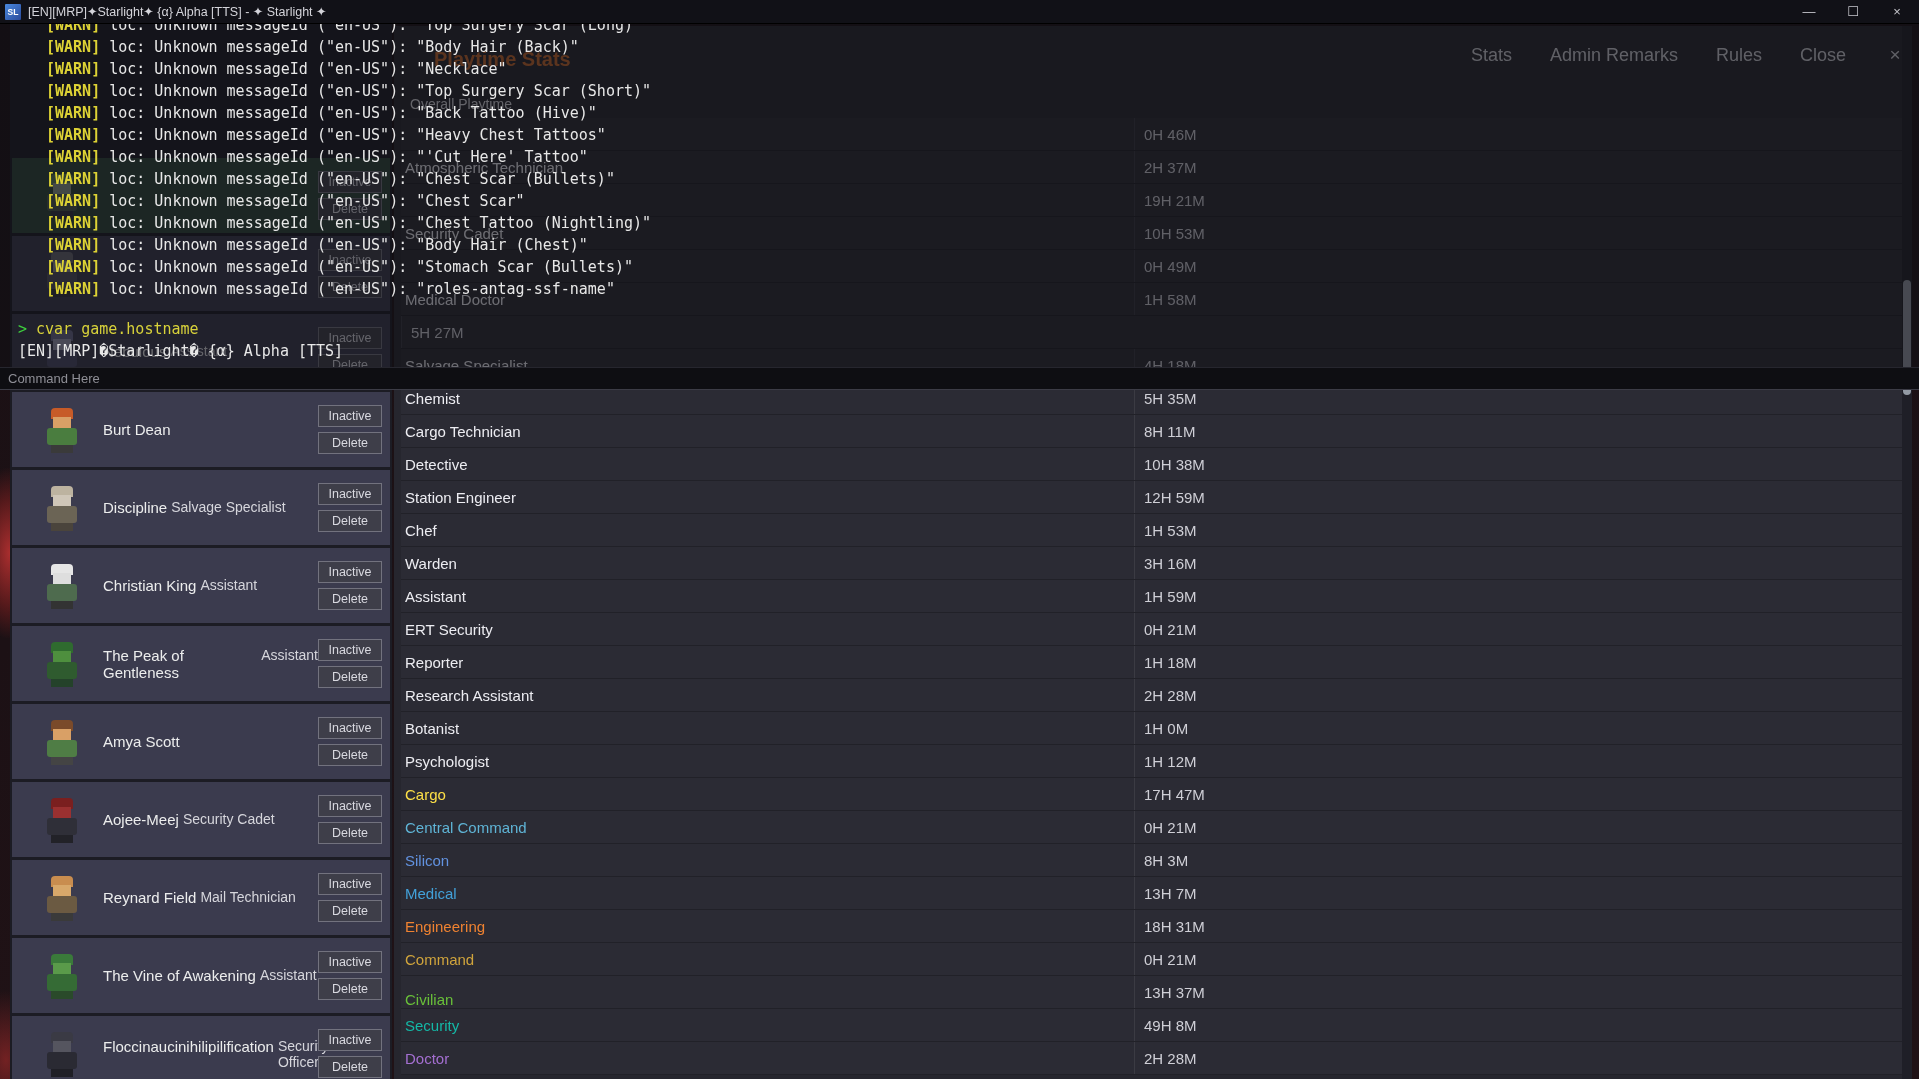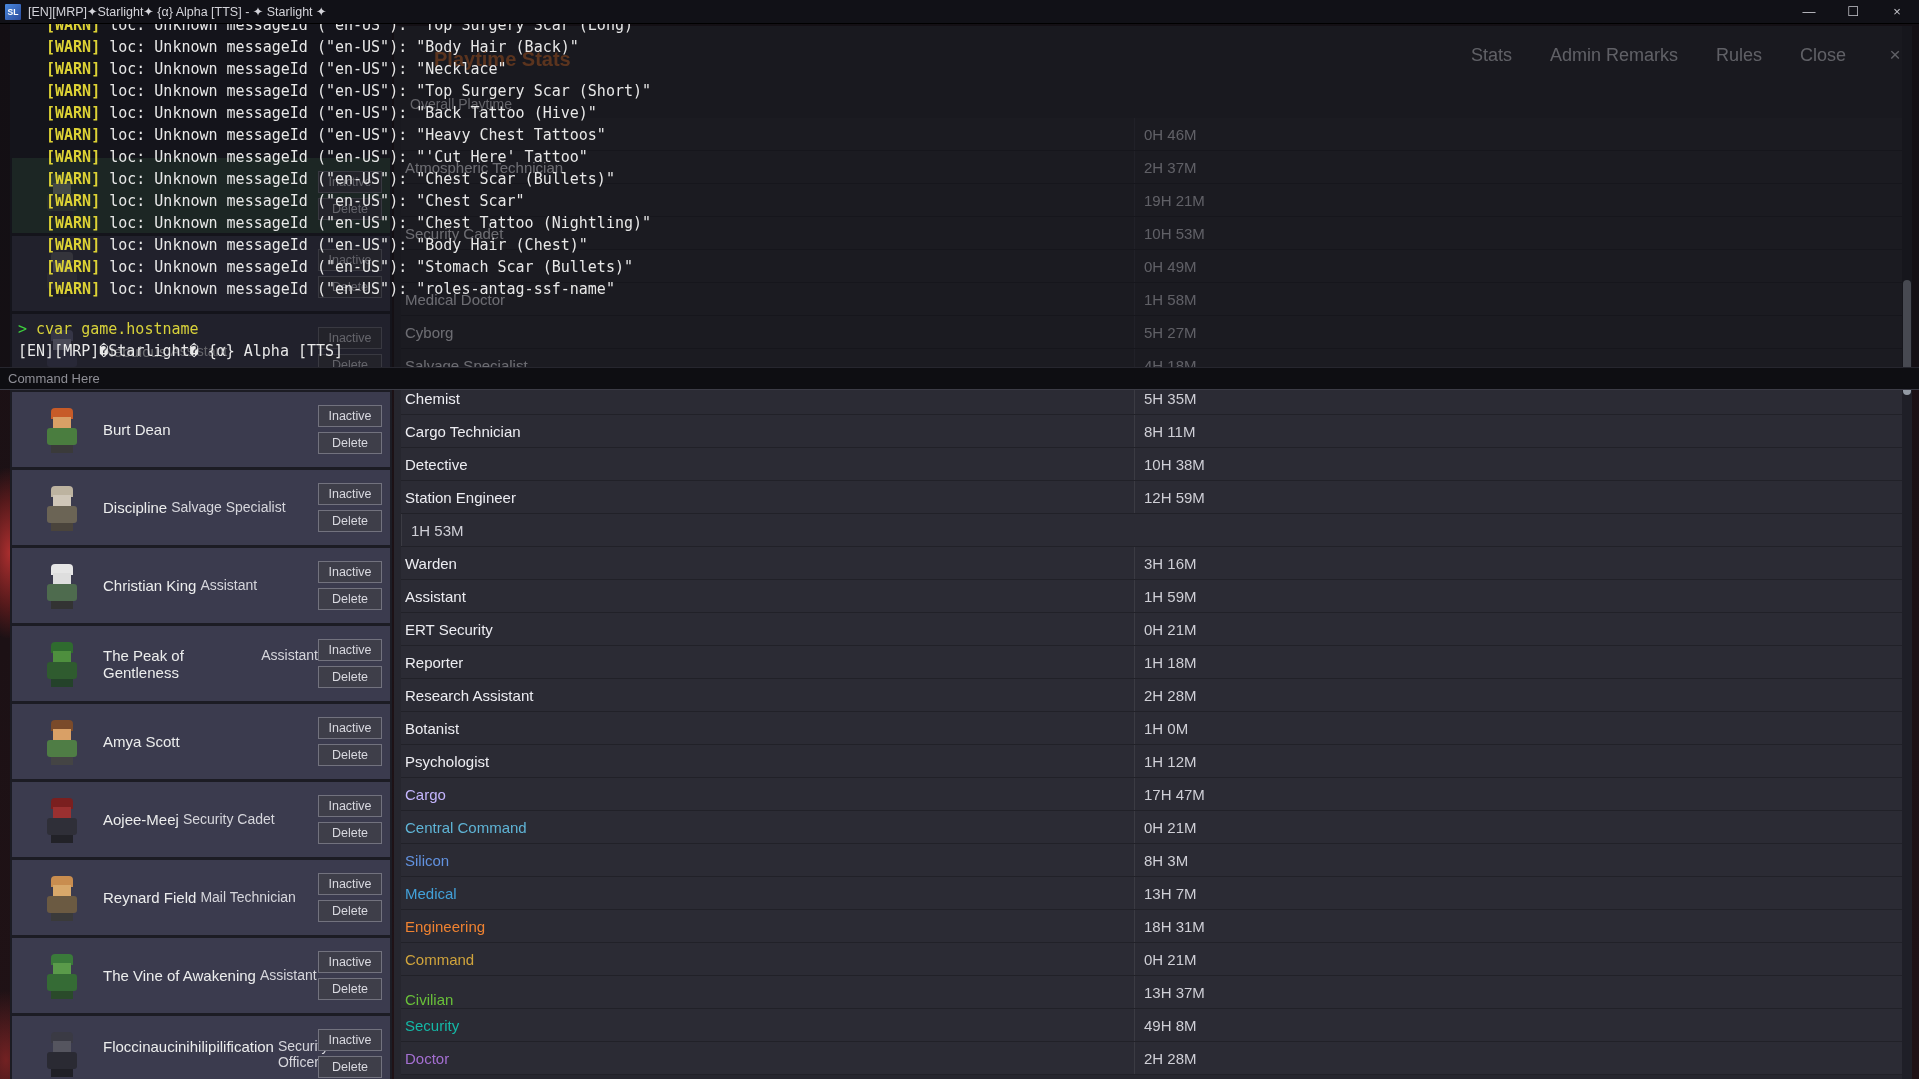--- a/index.html
+++ b/index.html
@@ -137,21 +137,20 @@
           <div class="pw-label"></div>
           <div class="pw-time">0H 49M</div>
         </div>
 
         <div class="pw-row">
           <div class="pw-label">Medical Doctor</div>
           <div class="pw-time">1H 58M</div>
         </div>
 
         <div class="pw-row">
-          <div class="pw-label">Cyborg</div>
           <div class="pw-time">5H 27M</div>
         </div>
 
         <div class="pw-row">
           <div class="pw-label">Salvage Specialist</div>
           <div class="pw-time">4H 18M</div>
         </div>
 
         <div class="pw-row">
           <div class="pw-label">Chemist</div>
@@ -167,20 +166,21 @@
           <div class="pw-label">Detective</div>
           <div class="pw-time">10H 38M</div>
         </div>
 
         <div class="pw-row">
           <div class="pw-label">Station Engineer</div>
           <div class="pw-time">12H 59M</div>
         </div>
 
         <div class="pw-row">
+          <div class="pw-label">Chef</div>
           <div class="pw-time">1H 53M</div>
         </div>
 
         <div class="pw-row">
           <div class="pw-label">Warden</div>
           <div class="pw-time">3H 16M</div>
         </div>
 
         <div class="pw-row">
           <div class="pw-label">Assistant</div>
@@ -206,21 +206,21 @@
           <div class="pw-label">Botanist</div>
           <div class="pw-time">1H 0M</div>
         </div>
 
         <div class="pw-row">
           <div class="pw-label">Psychologist</div>
           <div class="pw-time">1H 12M</div>
         </div>
 
         <div class="pw-row">
-          <div class="pw-label" style="color: #c4b5fd;">Cargo</div>
+          <div class="pw-label" style="color: #fde047;">Cargo</div>
           <div class="pw-time">17H 47M</div>
         </div>
 
         <div class="pw-row">
           <div class="pw-label" style="color: rgb(95, 180, 214);">Central Command</div>
           <div class="pw-time">0H 21M</div>
         </div>
 
         <div class="pw-row">
           <div class="pw-label" style="color: rgb(98, 146, 224);">Silicon</div>

